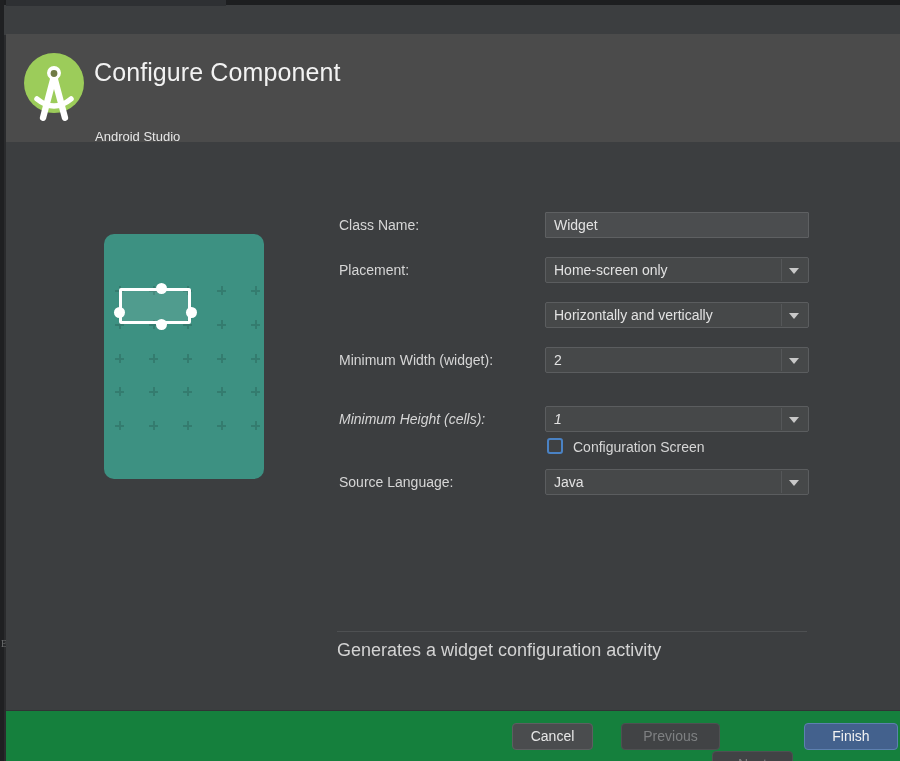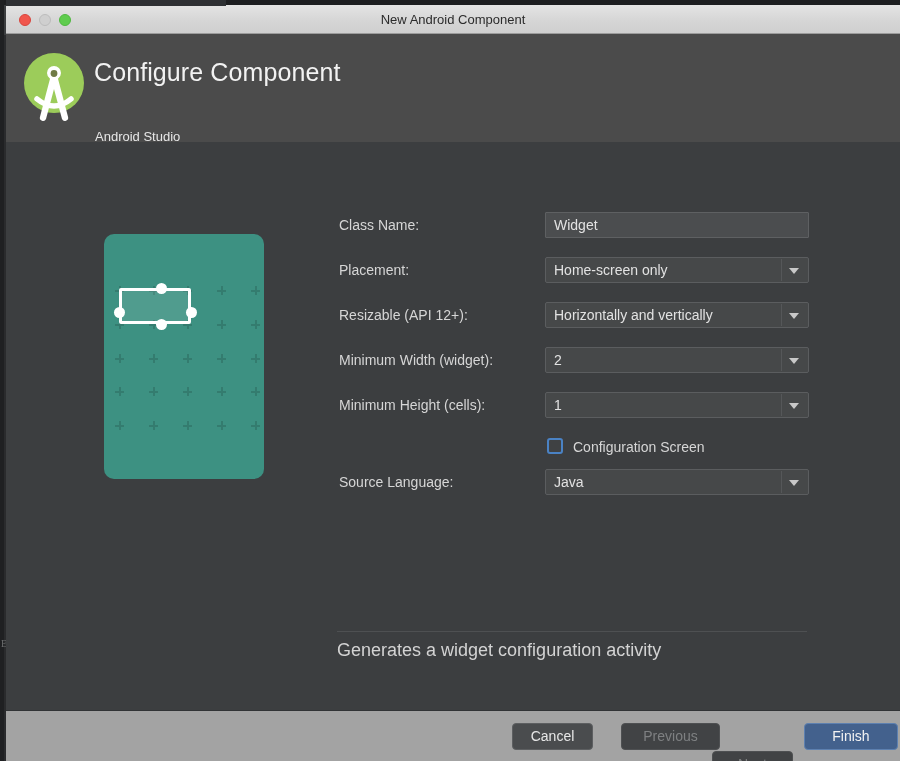--- a/index.html
+++ b/index.html
@@ -259,21 +259,21 @@
     left: 331px; top: 498px;
     font-size: 18px;
     color: #d3d3d3;
   }
 
   
   #buttonbar {
     position: absolute;
     left: 6px; top: 710px;
     width: 894px; height: 51px;
-    background: #a3a3a3;
+    background: #15803d;
     border-top: 1px solid #313335;
     z-index: 10;
   }
   .btn {
     position: absolute;
     top: 12px;
     height: 27px;
     border-radius: 4px;
     font-size: 14px;
     font-family: "Liberation Sans", sans-serif;
@@ -302,26 +302,20 @@
 <body>
 
 <div id="window">
 
   <div class="top-strip"></div>
   <div class="behind-window"></div>
   <div class="left-strip"></div>
   <div class="left-strip-inner"></div>
   <div class="bg-ghost">E</div>
 
-  <div id="titlebar">
-    <div class="traffic close"></div>
-    <div class="traffic min"></div>
-    <div class="traffic max"></div>
-    <div id="window-title">New Android Component</div>
-  </div>
 
   <div id="header">
     <div id="studio-logo">
       <svg width="70" height="73" viewBox="0 0 70 73">
         <ellipse cx="35" cy="33" rx="30" ry="30" fill="#9ccc5a"></ellipse>
         <ellipse cx="35" cy="33" rx="30" ry="30" fill="none"></ellipse>
         <path d="M35 16 a7 7 0 0 1 7 7 a7 7 0 0 1 -3 5.7 l10 38 a3.2 3.2 0 0 1 -6 2.2 l-8 -30 l-8 30 a3.2 3.2 0 0 1 -6 -2.2 l10 -38 a7 7 0 0 1 -3 -5.7 a7 7 0 0 1 7 -7 z" fill="#ffffff"></path>
         <circle cx="35" cy="23.5" r="3.4" fill="#6f7a45"></circle>
         <path d="M18 49 q17 14 34 0" stroke="#ffffff" stroke-width="5.5" fill="none" stroke-linecap="round"></path>
       </svg>
@@ -386,42 +380,41 @@
       </div>
 
       <div class="row" style="top:70px;">
         <div class="label">Class Name:</div>
         <div class="field">
           <input class="textinput" type="text" value="Widget" style="">
         </div>
       </div>
 
       <div class="row" style="top:160px;">
-        <div class="label">Resizable (API 12+):</div>
         <div class="field">
           <div class="combo">
             <div class="combo-value">Horizontally and vertically</div>
             <div class="sep"></div>
             <div class="arrow"></div>
           </div>
         </div>
       </div>
 
       <div class="row" style="top:205px;">
         <div class="label">Minimum Width (widget):</div>
         <div class="field">
           <div class="combo">
             <div class="combo-value">2</div>
             <div class="sep"></div>
             <div class="arrow"></div>
           </div>
         </div>
       </div>
 
-      <div class="row" style="top:250px;">
+      <div class="row" style="top:264px;font-style:italic;">
         <div class="label">Minimum Height (cells):</div>
         <div class="field">
           <div class="combo">
             <div class="combo-value">1</div>
             <div class="sep"></div>
             <div class="arrow"></div>
           </div>
         </div>
       </div>
 

